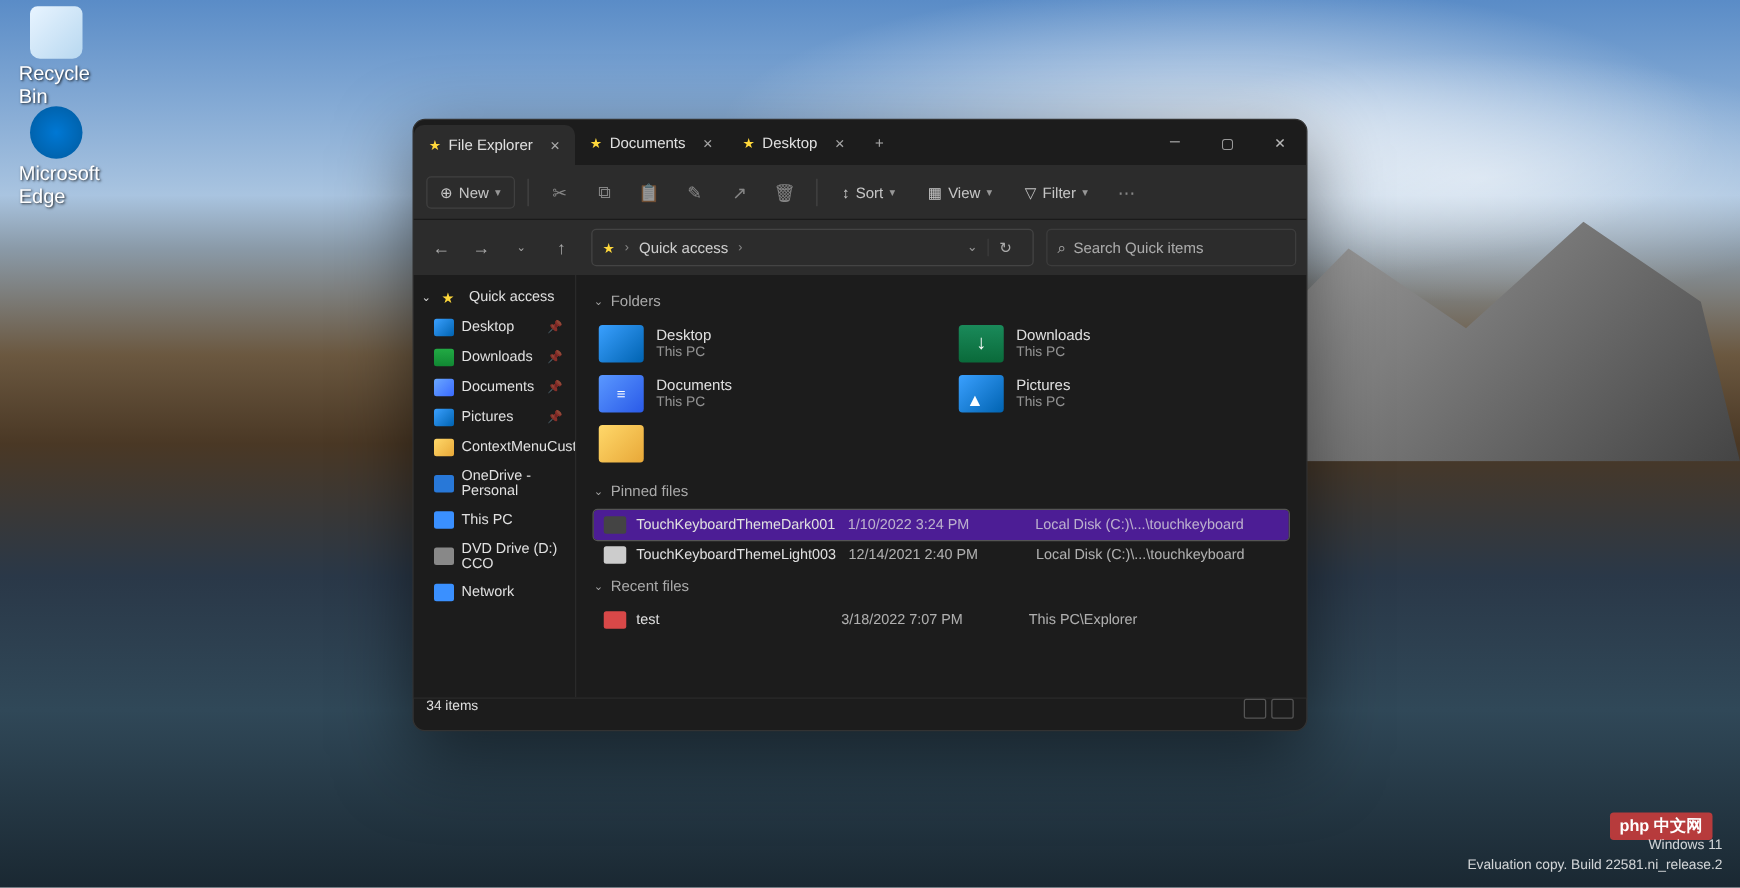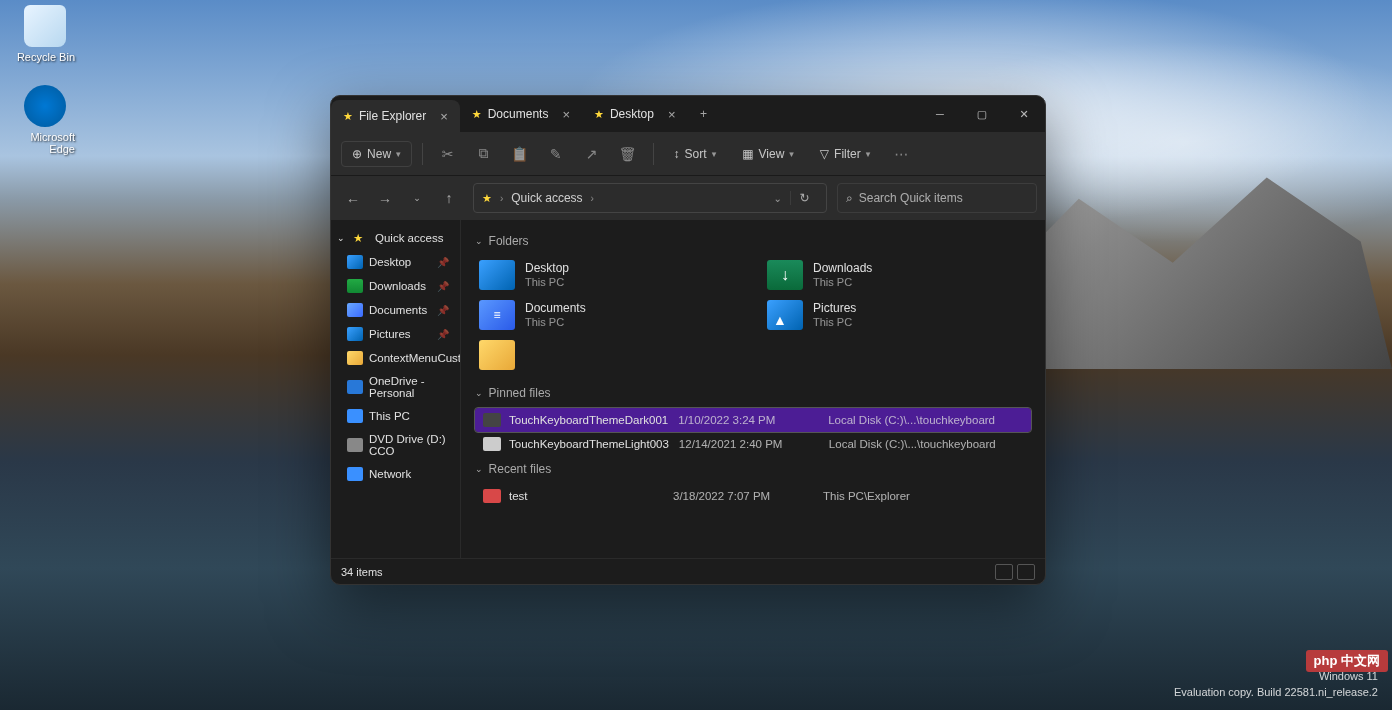--- a/index.html
+++ b/index.html
@@ -11,21 +11,21 @@
   position: absolute; inset: 0;
   background:
     radial-gradient(ellipse 400px 120px at 70% 15%, rgba(255,255,255,0.7), transparent),
     radial-gradient(ellipse 300px 100px at 85% 20%, rgba(255,255,255,0.5), transparent),
     linear-gradient(to bottom, #5a8cc7 0%, #a9c4e0 22%, #8a9aa8 28%, #6b5840 40%, #4a3825 50%, #2a3848 65%, #304858 80%, #1a2832 100%);
 }
 .mountain { position:absolute; right:0; top:22%; width:45%; height:30%;
   background: linear-gradient(135deg, #e8e8e8 0%, #888 50%, #444 100%);
   clip-path: polygon(30% 80%, 50% 20%, 65% 50%, 80% 10%, 95% 40%, 100% 100%, 0% 100%);
 }
-.desktop-icon { position: absolute; width: 60px; text-align: right; color: #fff; font-size: 11px; text-shadow: 1px 1px 2px rgba(0,0,0,0.8); }
+.desktop-icon { position: absolute; width: 60px; text-align: left; color: #fff; font-size: 16px; text-shadow: 1px 1px 2px rgba(0,0,0,0.8); }
 .desktop-icon .icon-img { width: 42px; height: 42px; margin: 0 auto 4px; border-radius: 4px; }
 .recycle { left: 15px; top: 5px; }
 .recycle .icon-img { background: linear-gradient(135deg,#e8f4ff,#b8d8f0); border-radius: 6px 6px 8px 8px; position:relative; }
 .edge { left: 15px; top: 85px; }
 .edge .icon-img { background: radial-gradient(circle at 50% 50%, #0078d4, #005a9e); border-radius: 50%; }
 
 .window {
   position: absolute; left: 330px; top: 95px; width: 716px; height: 490px;
   background: #1c1c1c; border-radius: 10px; box-shadow: 0 20px 60px rgba(0,0,0,0.5);
   display: flex; flex-direction: column; color: #e0e0e0; font-size: 12px;
@@ -95,26 +95,26 @@
 
 .file-row { display:grid; grid-template-columns: 1fr 140px 200px; align-items:center; padding:5px 8px; border-radius:3px; font-size:11.5px; gap:10px; }
 .file-row.sel { background:#4c1d95; outline:1px solid #555; }
 .file-row .fname { display:flex; align-items:center; gap:8px; }
 .file-row .fico { width:18px; height:14px; border-radius:2px; }
 .fico-dark { background:#444; }
 .fico-light { background:#ccc; }
 .fico-red { background:#d84848; }
 .fcol { opacity:0.75; }
 
-.status { height:26px; border-top:1px solid #2a2a2a; display:flex; align-items:center; padding:0 10px; font-size:11px; }
+.status { height:26px; border-top:1px solid #2a2a2a; display:flex; align-items:flex-start; padding:0 10px; font-size:11px; }
 .status .sp { flex:1; }
 .view-sw { width:18px; height:16px; border:1px solid #555; margin-left:4px; border-radius:2px; }
 
 .watermark { position:absolute; right:14px; bottom:10px; text-align:right; color:rgba(255,255,255,0.8); font-size:11px; line-height:1.4; }
-.php-badge { position:absolute; right:4px; bottom:38px; background:rgba(200,60,60,0.9); color:#fff; padding:2px 8px; border-radius:3px; font-size:13px; font-weight:600; }
+.php-badge { position:absolute; right:22px; bottom:38px; background:rgba(200,60,60,0.9); color:#fff; padding:2px 8px; border-radius:3px; font-size:13px; font-weight:600; }
 </style>
 </head>
 <body>
 
 <div class="wallpaper"></div>
 <div class="mountain"></div>
 
 <div class="desktop-icon recycle">
   <div class="icon-img"></div>
   <div>Recycle Bin</div>

